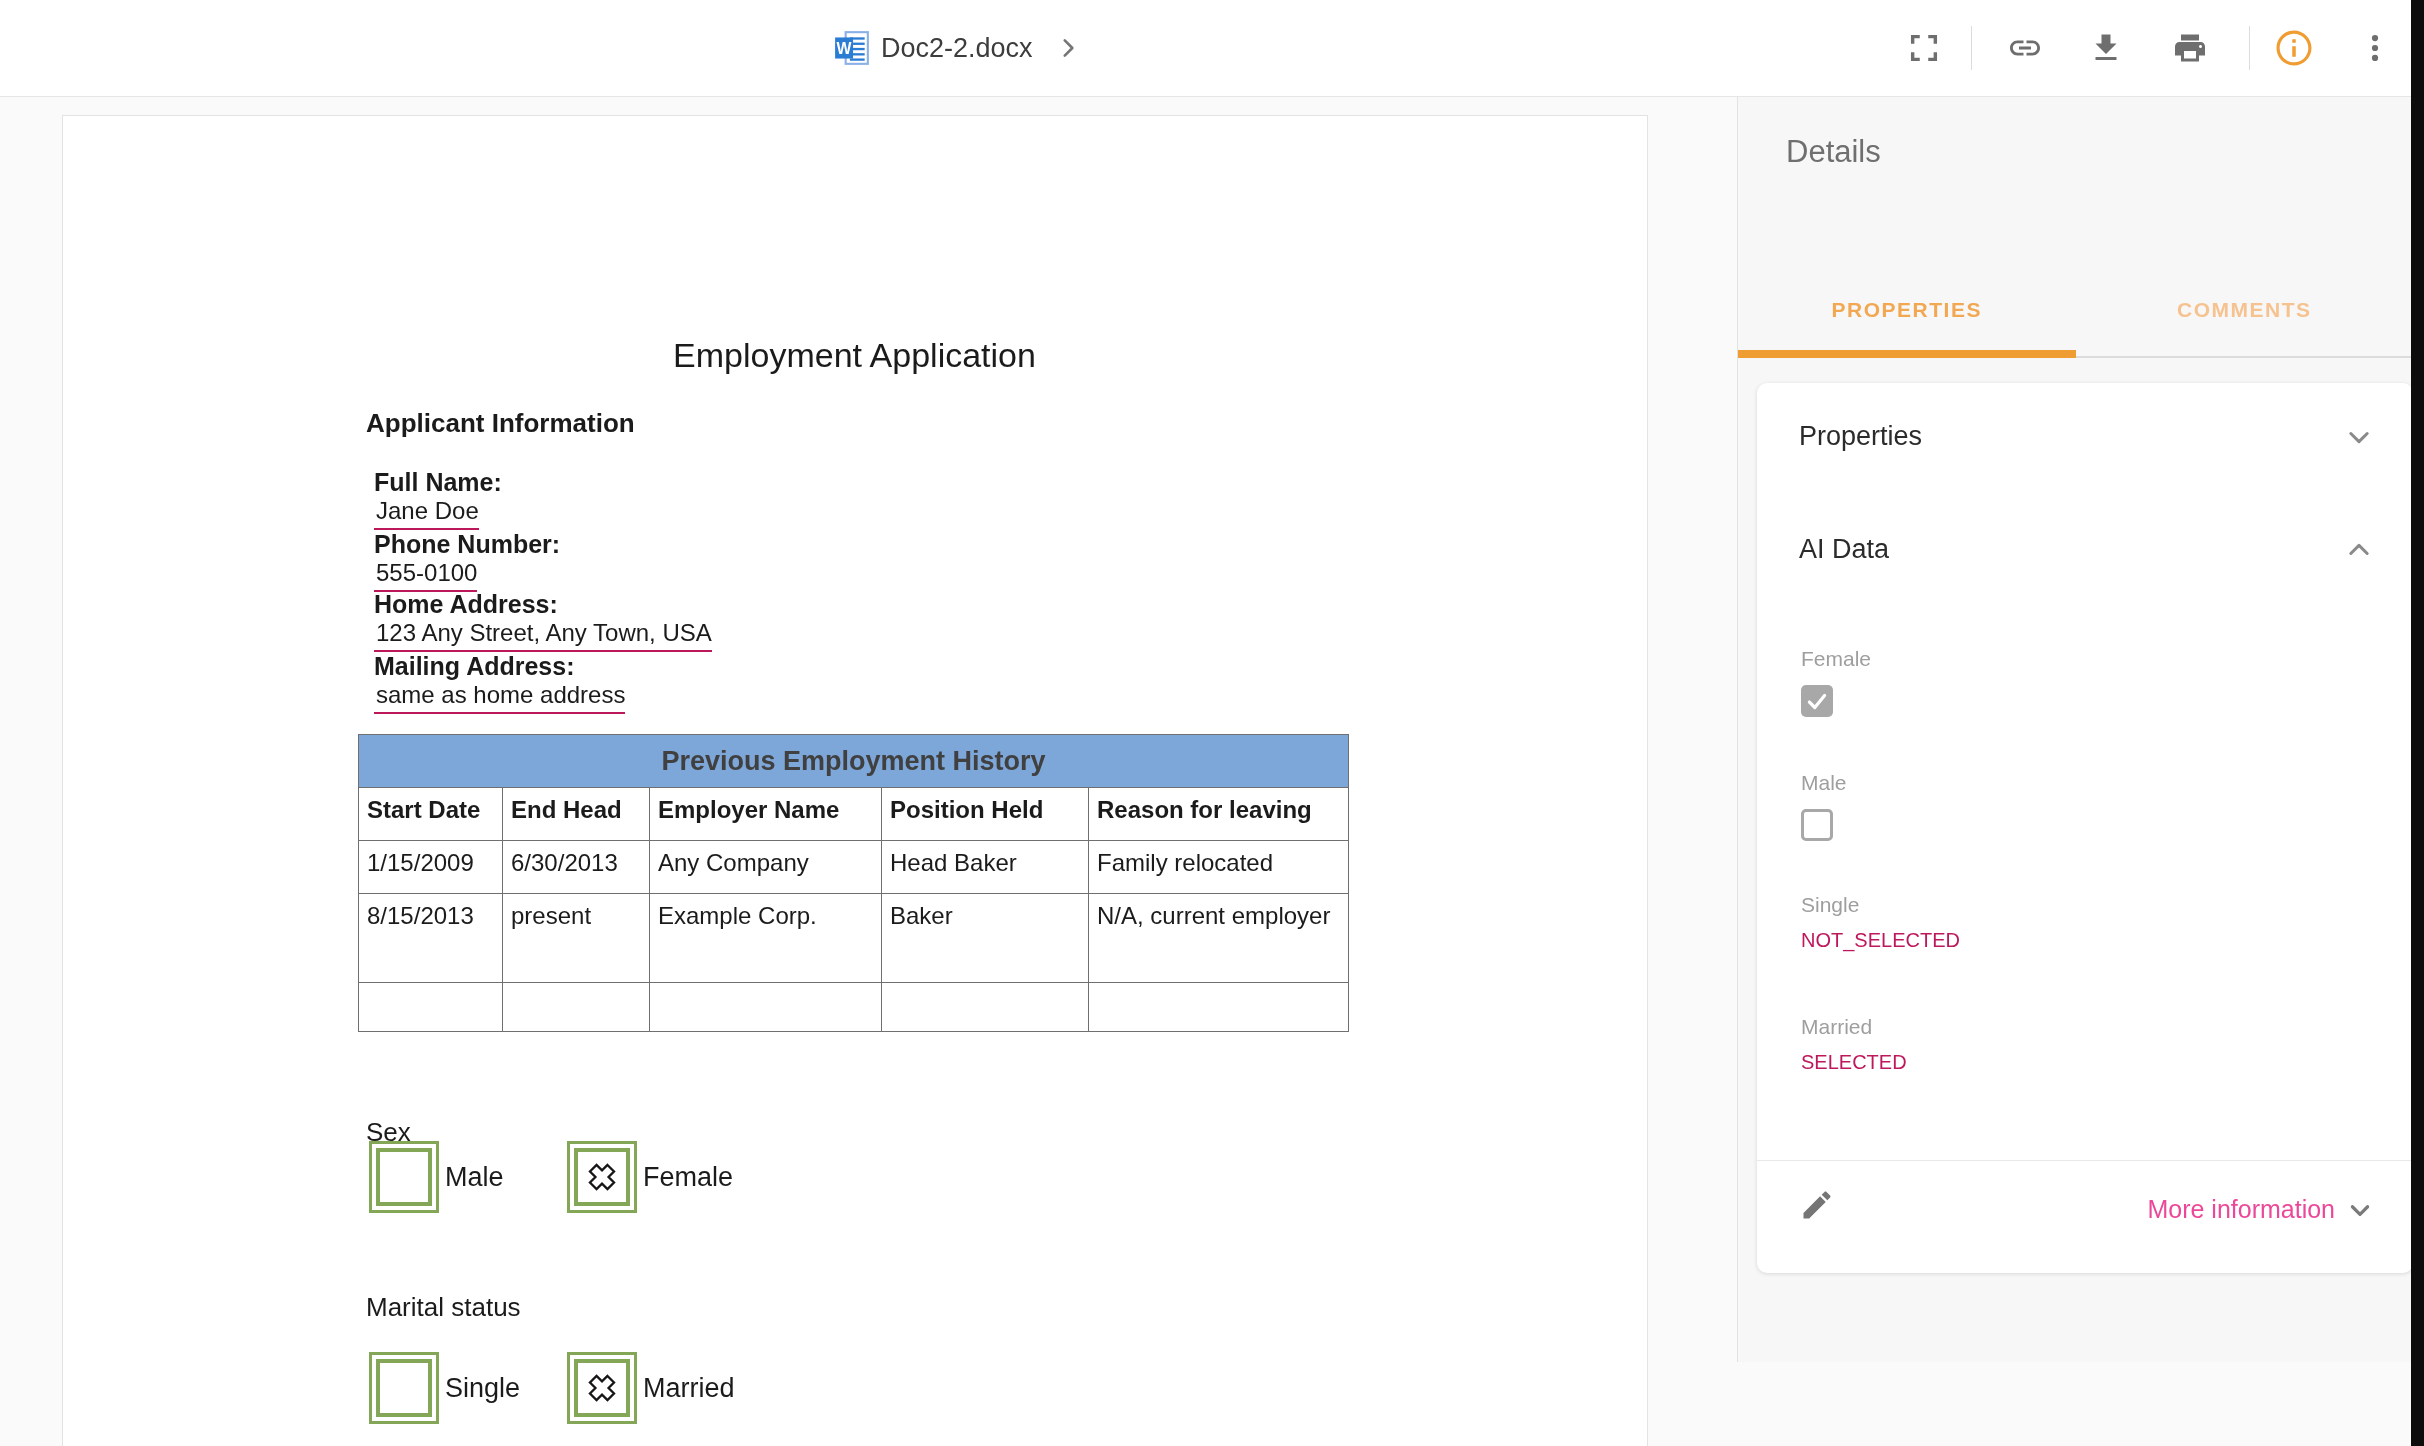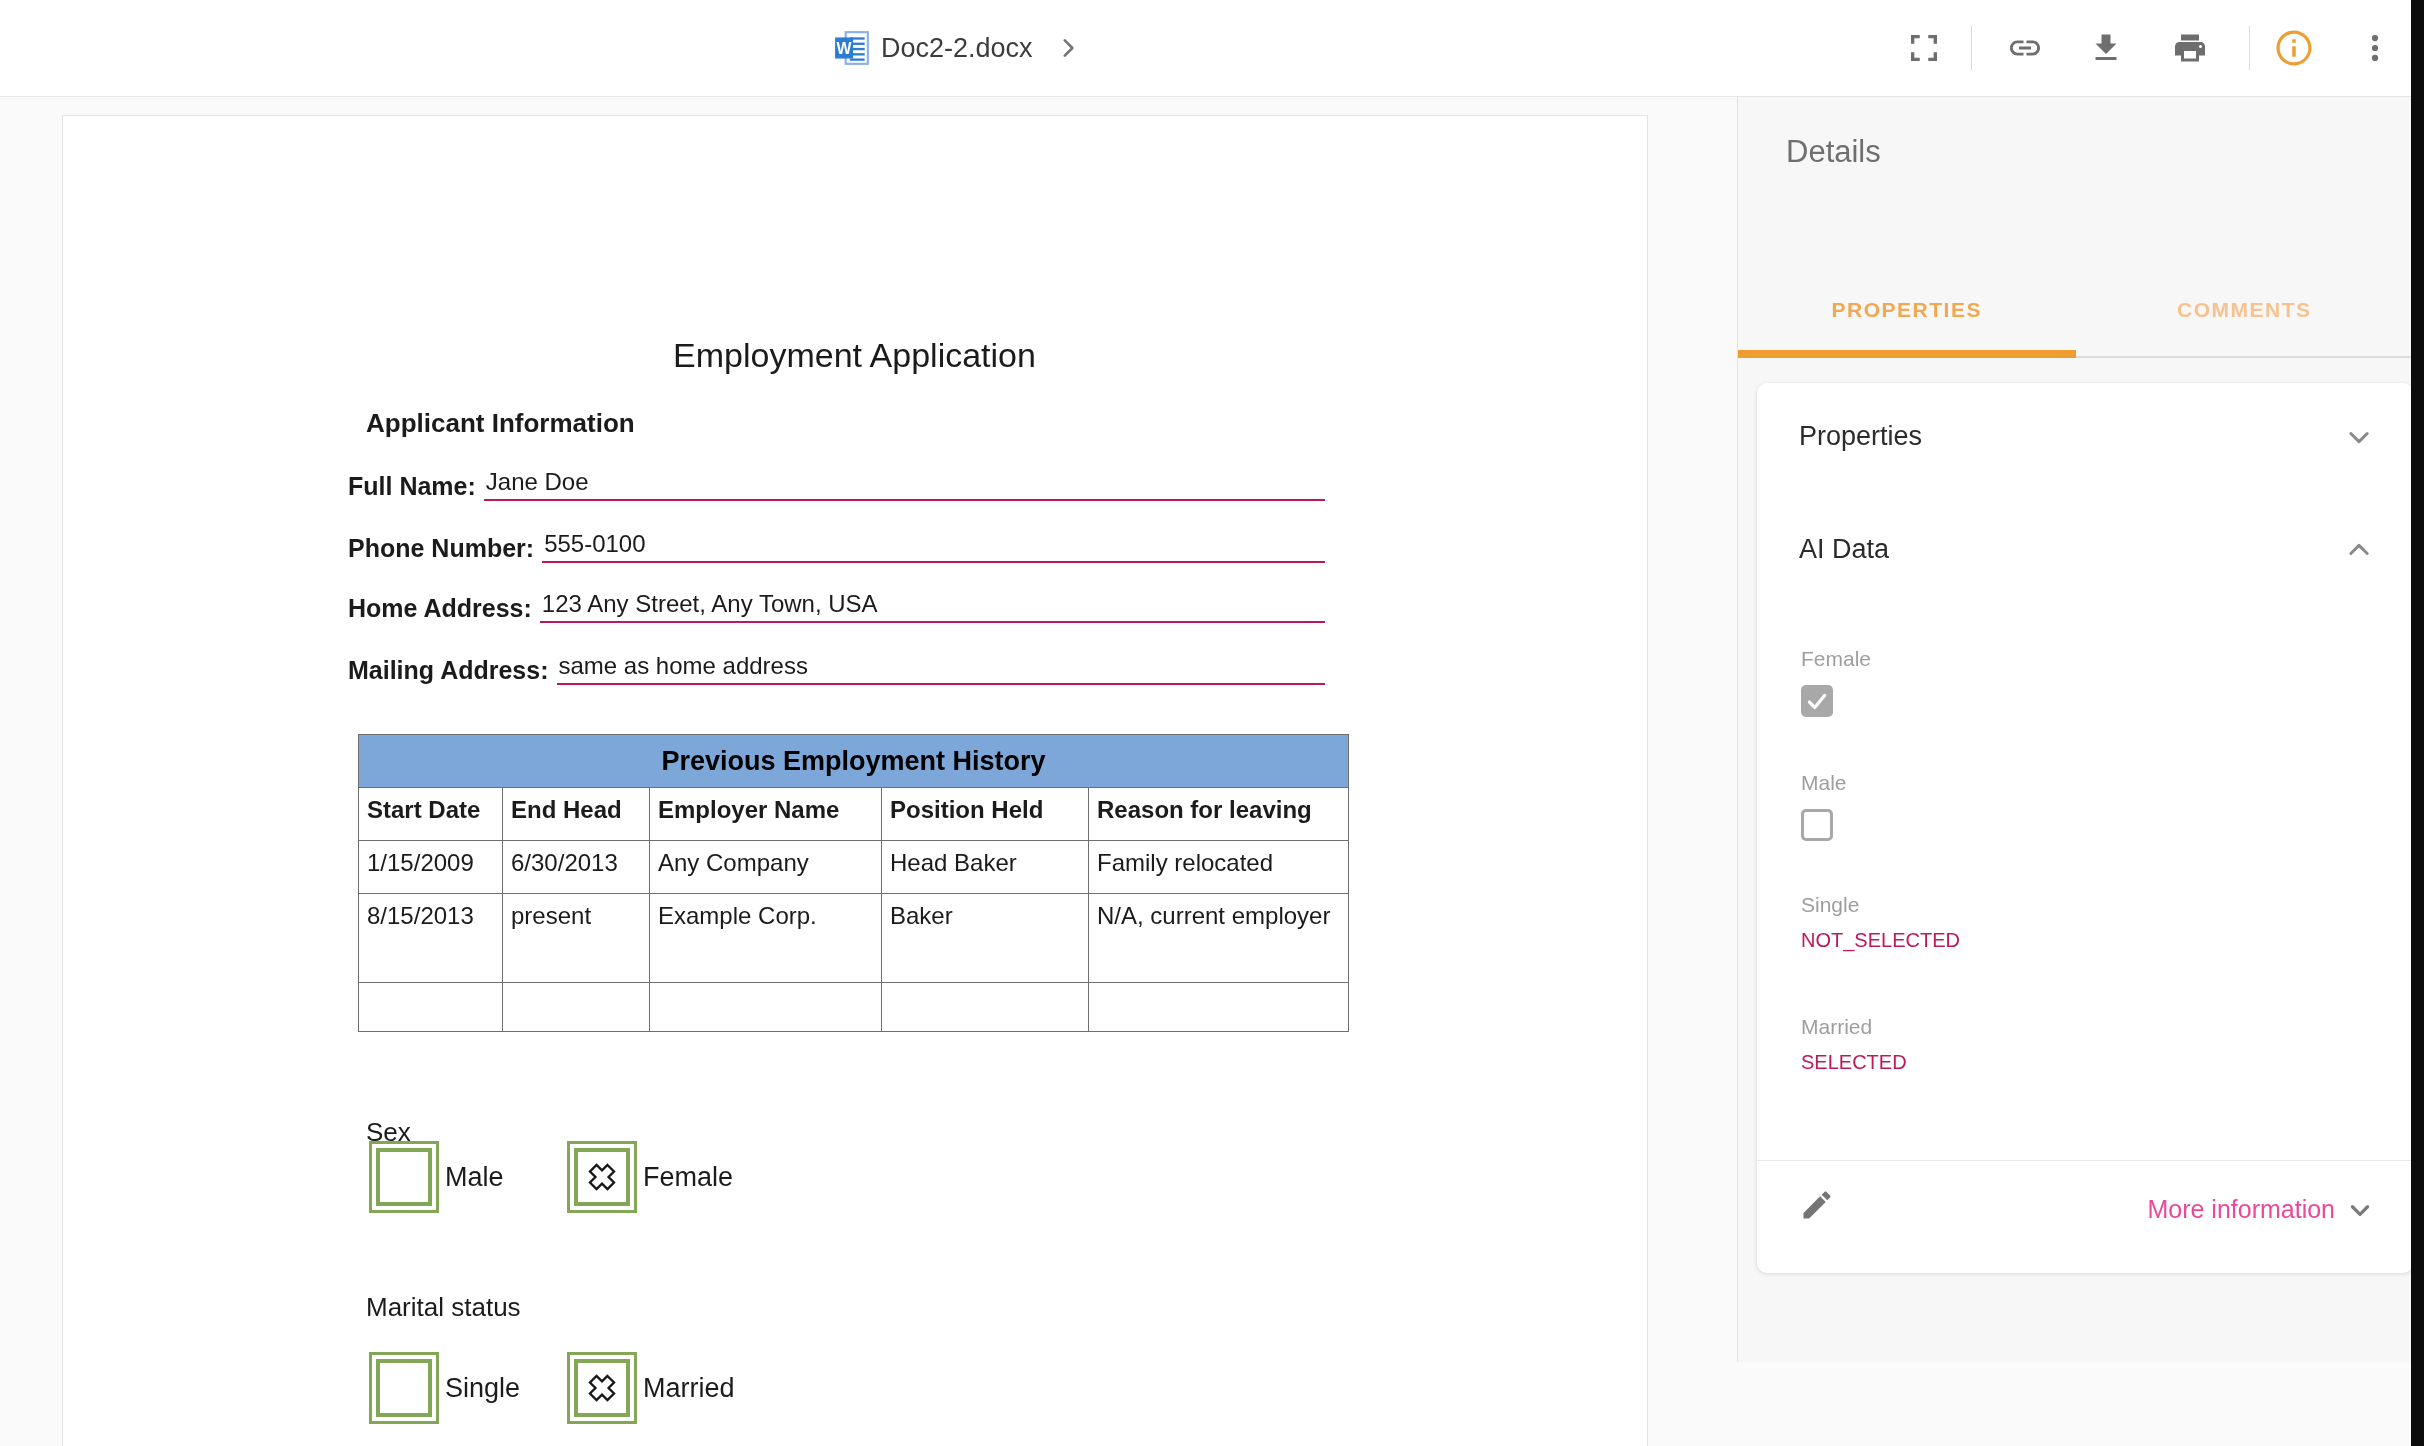--- a/index.html
+++ b/index.html
@@ -16,28 +16,28 @@
   .crumb-chev{margin-left:22px;display:flex;align-items:center;}
   .toolbar{position:absolute;left:1900px;top:0;height:96px;display:flex;align-items:center;}
   .tb-ic{display:flex;align-items:center;justify-content:center;cursor:pointer;}
   .tb-divider{width:1px;height:44px;background:#dcdcdc;}
   
   .page{position:absolute;left:62px;top:115px;width:1584px;height:1331px;background:#fff;
     border:1px solid #e3e3e3;color:#1b1b1b;}
   .doc-title{position:absolute;left:303px;top:220px;width:977px;text-align:center;
     font-size:34px;color:#1b1b1b;}
   .sec-heading{position:absolute;left:303px;top:292px;font-size:26px;font-weight:bold;}
-  .fieldrow{position:absolute;left:285px;width:977px;display:flex;align-items:flex-end;}
+  .fieldrow{position:absolute;left:311px;width:977px;display:flex;align-items:flex-start;flex-direction:column;}
   .fieldrow .flabel{font-weight:bold;font-size:25px;white-space:nowrap;margin-right:8px;}
   .fieldrow .fvalue{flex:1;border-bottom:2px solid #be185d;font-size:24px;white-space:nowrap;
     padding:0 0 3px 2px;}
   .doc-table{position:absolute;left:295px;top:618px;width:990px;border-collapse:collapse;
     table-layout:fixed;font-size:24px;color:#1b1b1b;}
   .doc-table td{border:1px solid #6f6f6f;padding:8px 4px 0 8px;vertical-align:top;overflow:hidden;}
-  .doc-table .caption-cell{background:#7da7d9;color:#000000;font-weight:bold;font-size:27px;
+  .doc-table .caption-cell{background:#7da7d9;color:#404040;font-weight:bold;font-size:27px;
     text-align:center;height:52px;padding:0;vertical-align:middle;}
   .doc-table .hdr td{font-weight:bold;height:44px;}
   .doc-table .r1 td{height:44px;}
   .doc-table .r2 td{height:80px;}
   .doc-table .r3 td{height:40px;}
   .grouplabel{position:absolute;left:303px;font-size:26px;}
   .opt-row{position:absolute;left:306px;height:68px;}
   .opt{position:absolute;top:0;display:flex;align-items:center;}
   .opt.second{left:198px;}
   .doc-cb{width:56px;height:58px;border:3px solid #84a757;padding:4px;box-sizing:content-box;}

